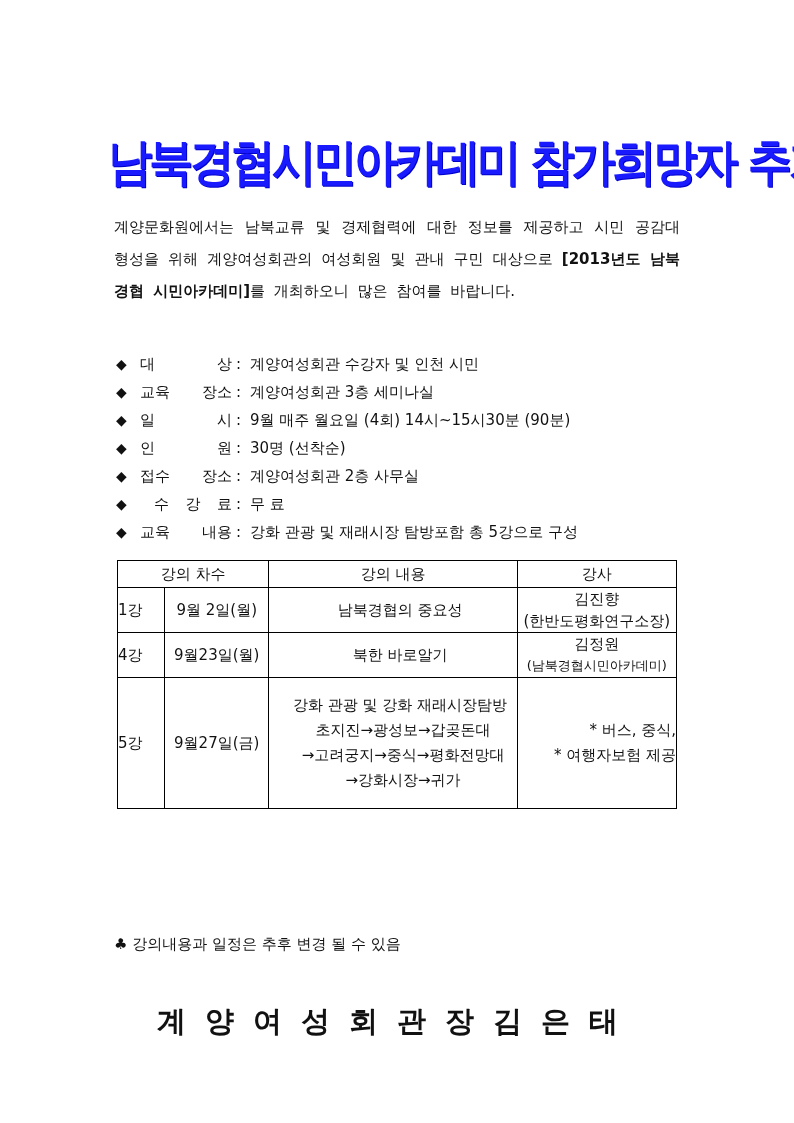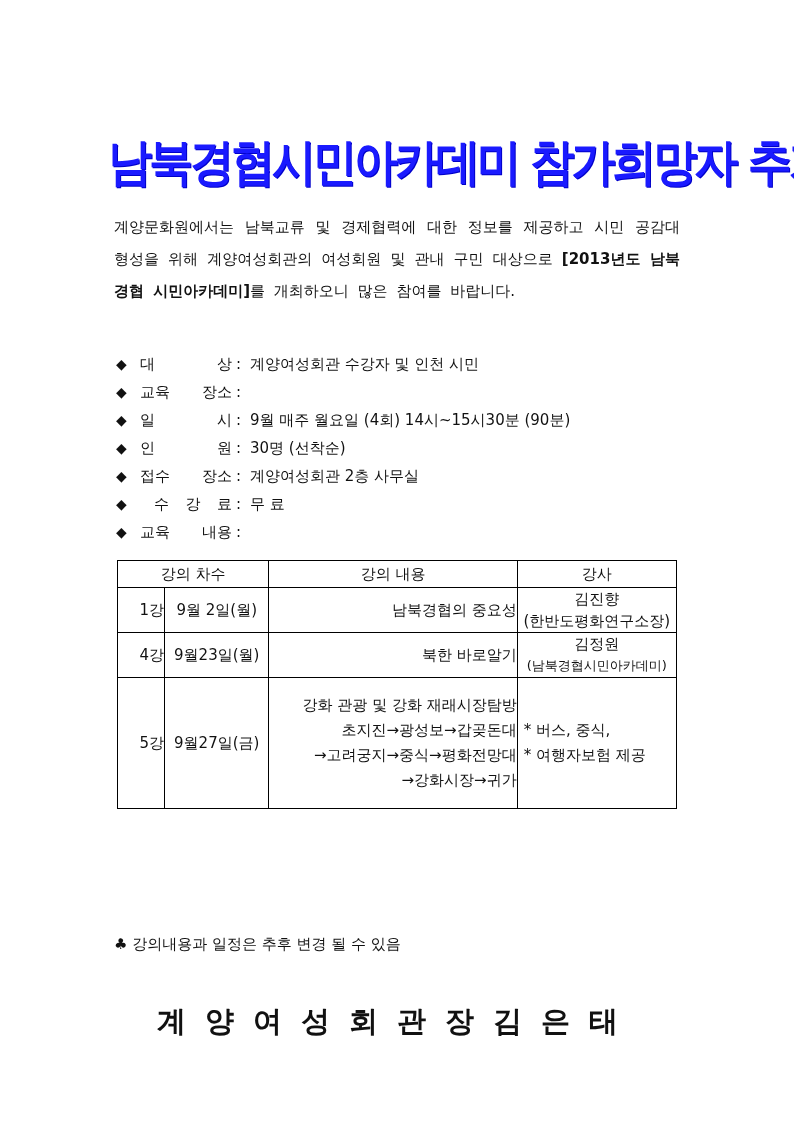--- a/index.html
+++ b/index.html
@@ -22,31 +22,31 @@
   .info li { height: 28px; line-height: 28px; font-size: 15px; white-space: nowrap; display: flex; }
   .info .bullet { width: 24px; font-size: 14px; }
   .info .label { width: 96px; display: flex; justify-content: space-between; padding-right: 4px; box-sizing: border-box; }
   .info .colon { width: 14px; }
   table.schedule {
     position: absolute; left: 117px; top: 560px; width: 560px;
     border-collapse: collapse; font-size: 15px;
   }
   table.schedule td, table.schedule th { border: 1.5px solid #000; padding: 0; font-weight: normal; }
   table.schedule th { height: 26px; text-align: center; }
-  .c-no { width: 50px; text-align: right; }
+  .c-no { width: 50px; text-align: left; }
   .c-date { width: 113px; text-align: center; }
-  .c-topic { width: 260px; padding-left: 14px !important; text-align: right; }
+  .c-topic { width: 260px; padding-left: 14px !important; text-align: center; }
   .c-lect { width: 175px; text-align: center; line-height: 22px; }
   tr.r { height: 45px; }
   tr.r5 { height: 131px; }
   .c-lect .name, .c-lect .aff { display: block; }
   .c-lect .aff.small { font-size: 13px; }
   .topic-lines span { display: block; line-height: 25px; }
   .topic-lines span.ind { padding-left: 6px; }
-  .notes span { display: block; line-height: 25px; padding-left: 6px; }
+  .notes span { display: block; line-height: 25px; padding-left: 6px; text-align: right; }
   .c-lect.left { text-align: left; }
   .note {
     position: absolute; left: 114px; top: 935px; font-size: 15px; white-space: nowrap;
   }
   .signature {
     position: absolute; left: 0; width: 794px; top: 1002px; text-align: center;
     font-family: "DejaVu Serif", "Liberation Serif", serif; font-weight: bold;
     font-size: 29px; letter-spacing: 19px;
   }
 </style>
@@ -69,20 +69,21 @@
     <span class="colon">:</span>
     <span>계양여성회관 수강자 및 인천 시민</span>
   </li>
   <li>
     <span class="bullet">◆</span>
     <span class="label">
         <span>교육</span>
         <span>장소</span>
       </span>
     <span class="colon">:</span>
+    <span>계양여성회관 3층 세미나실</span>
   </li>
   <li>
     <span class="bullet">◆</span>
     <span class="label">
         <span>일</span>
         <span>시</span>
       </span>
     <span class="colon">:</span>
     <span>9월 매주 월요일 (4회) 14시~15시30분 (90분)</span>
   </li>
@@ -114,20 +115,21 @@
     <span class="colon">:</span>
     <span>무 료</span>
   </li>
   <li>
     <span class="bullet">◆</span>
     <span class="label">
         <span>교육</span>
         <span>내용</span>
       </span>
     <span class="colon">:</span>
+    <span>강화 관광 및 재래시장 탐방포함 총 5강으로 구성</span>
   </li>
 </ul>
 
 <table class="schedule">
   <tbody>
       <tr>
     <th colspan="2">강의 차수</th>
     <th>강의 내용</th>
     <th>강사</th>
   </tr>

